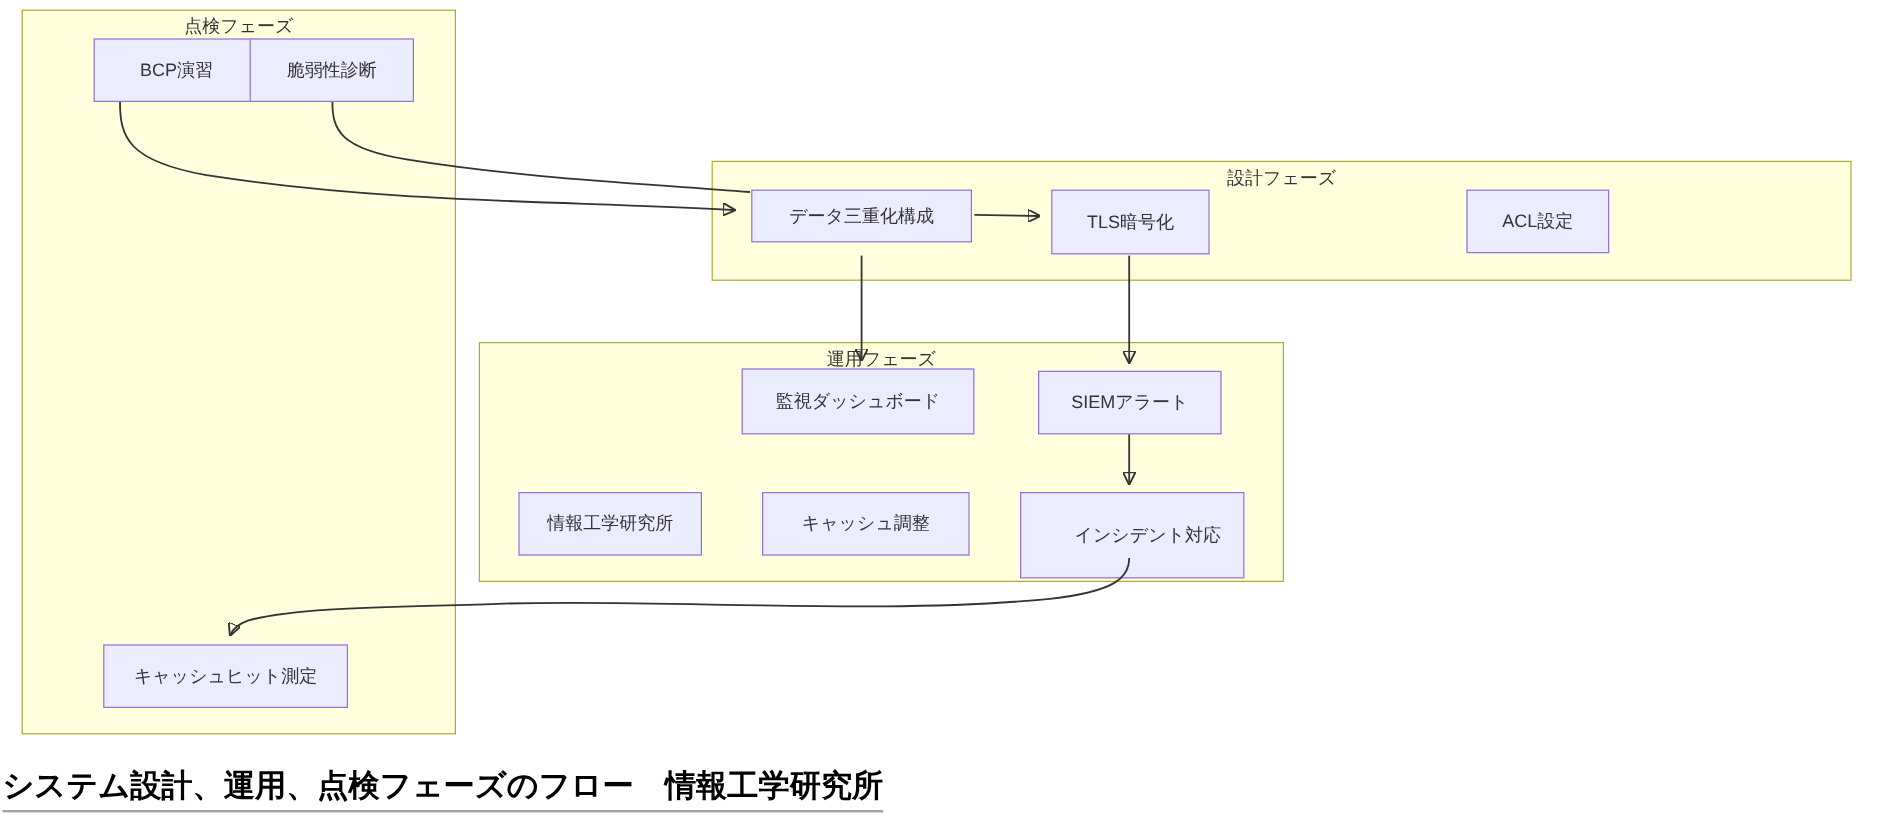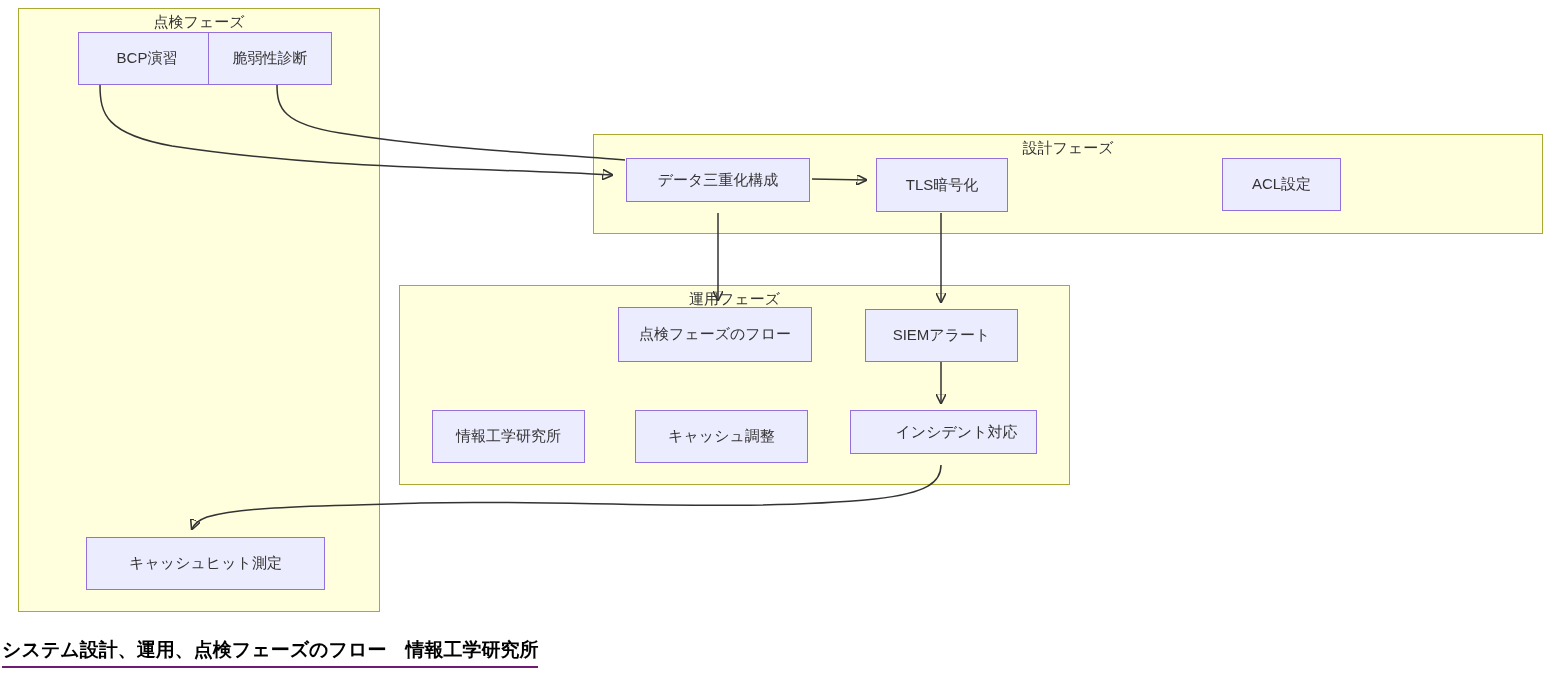--- a/index.html
+++ b/index.html
@@ -49,24 +49,24 @@
   }
   .edges path {
     fill: none;
     stroke: #333333;
     stroke-width: 1.5px;
   }
   .diagram-title {
     position: absolute;
     left: 2px;
     top: 638px;
-    font-size: 19px;
+    font-size: 26px;
     font-weight: bold;
     color: #000000;
-    border-bottom: 2px solid #701a75;
+    border-bottom: 2px solid #a3a3a3;
     padding-bottom: 4px;
     white-space: nowrap;
     line-height: 1.25;
   }
 </style>
 </head>
 <body>
 
 <div class="canvas">
 
@@ -78,50 +78,50 @@
     <div class="group-label">設計フェーズ</div>
   </div>
 
   <div class="group" style="left:399px; top:285px; width:671px; height:200px;">
     <div class="group-label">運用フェーズ</div>
   </div>
 
   <div class="node" style="left:58px; top:32px; width:138px; height:53px;margin-left:20px;">
     <span>BCP演習</span>
   </div>
-  <div class="node" style="left:208px; top:32px; width:124px; height:53px;">
+  <div class="node" style="left:208px; top:32px; width:137px; height:53px;">
     <span>脆弱性診断</span>
   </div>
-  <div class="node" style="left:86px; top:537px; width:239px; height:53px;font-family:Liberation Serif, serif;">
+  <div class="node" style="left:86px; top:537px; width:204px; height:53px;font-family:Liberation Serif, serif;">
     <span>キャッシュヒット測定</span>
   </div>
 
   <div class="node" style="left:626px; top:158px; width:184px; height:44px;">
     <span>データ三重化構成</span>
   </div>
   <div class="node" style="left:876px; top:158px; width:132px; height:54px;">
     <span>TLS暗号化</span>
   </div>
   <div class="node" style="left:1222px; top:158px; width:119px; height:53px;text-align:right;">
     <span>ACL設定</span>
   </div>
 
   <div class="node" style="left:618px; top:307px; width:194px; height:55px;">
-    <span>点検フェーズのフロー</span>
+    <span>監視ダッシュボード</span>
   </div>
   <div class="node" style="left:865px; top:309px; width:153px; height:53px;text-align:center;">
     <span>SIEMアラート</span>
   </div>
   <div class="node" style="left:432px; top:410px; width:153px; height:53px;">
     <span>情報工学研究所</span>
   </div>
   <div class="node" style="left:635px; top:410px; width:173px; height:53px;">
     <span>キャッシュ調整</span>
   </div>
-  <div class="node" style="left:850px; top:410px; width:187px; height:44px;padding-left:26px;">
+  <div class="node" style="left:850px; top:410px; width:187px; height:72px;padding-left:26px;">
     <span>インシデント対応</span>
   </div>
 
   <svg class="edges" viewBox="0 0 1568 694" xmlns="http://www.w3.org/2000/svg">
     <defs>
       <marker id="arrow" viewBox="0 0 10 10" refX="9" refY="5" markerWidth="7" markerHeight="7" orient="auto-start-reverse">
         <path d="M 0 0 L 10 5 L 0 10 z" fill="#333333" stroke="none"></path>
       </marker>
     </defs>
     <path d="M 100 85 C 100 114, 106 134, 172 146 C 330 170, 470 167, 612 175" marker-end="url(#arrow)"></path>

